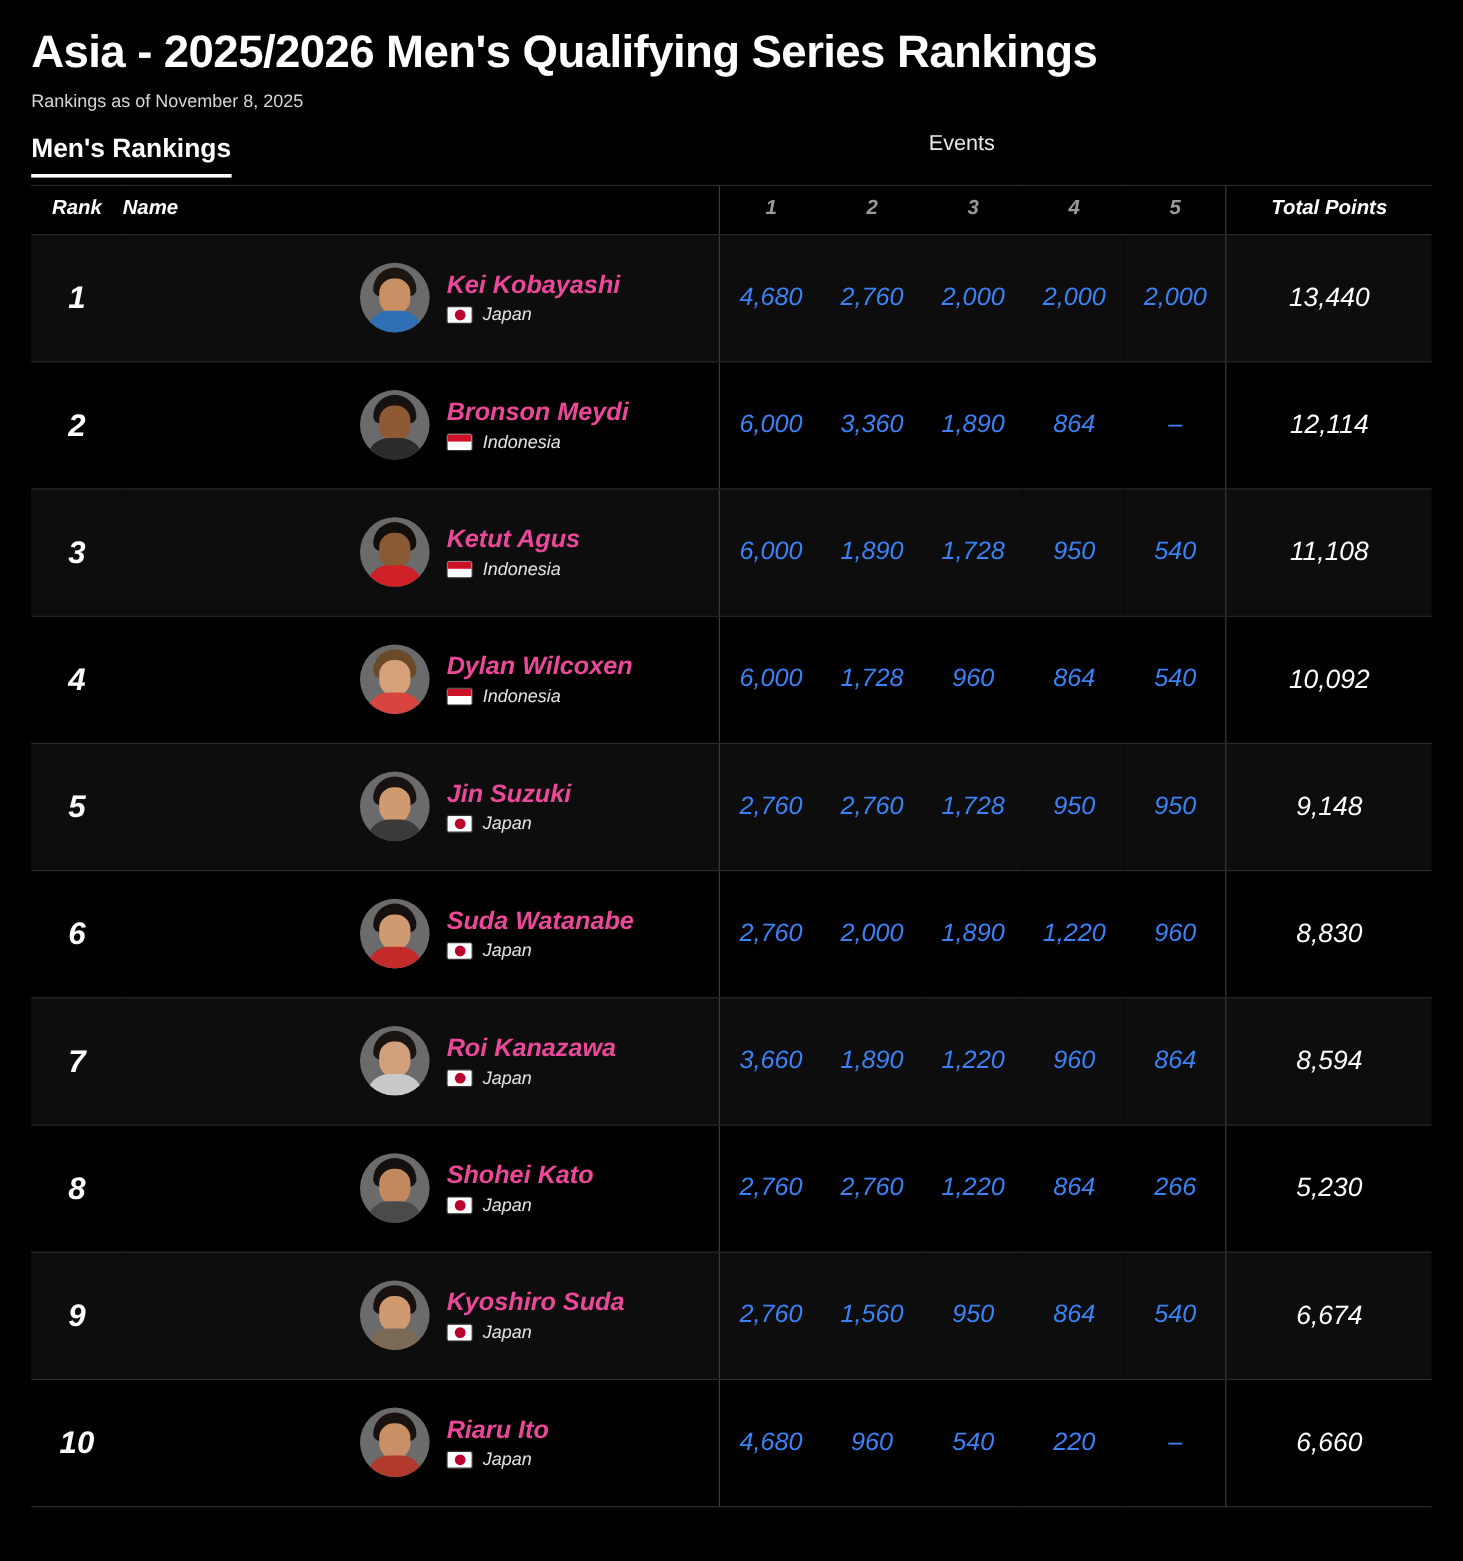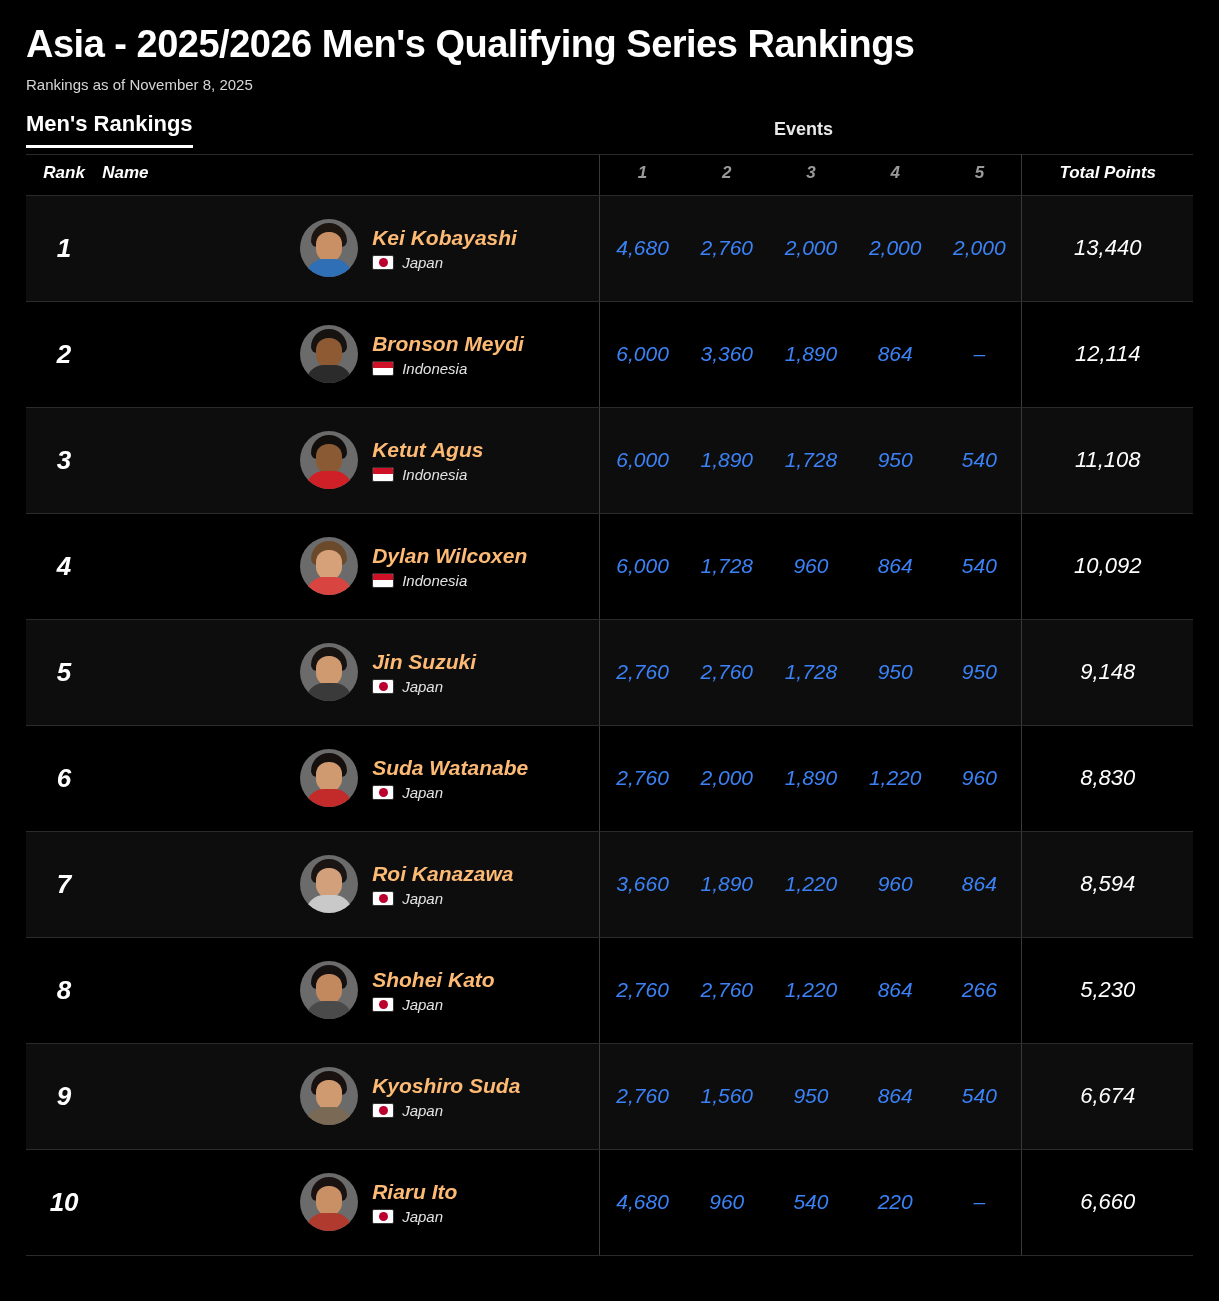--- a/index.html
+++ b/index.html
@@ -45,23 +45,23 @@
     color: #8a8a8a;
     cursor: pointer;
   }
   .tab.active {
     color: #ffffff;
     border-bottom: 3px solid #ffffff;
   }
   .events-label {
     position: absolute;
     left: 748px;
-    bottom: 8px;
+    bottom: 18px;
     font-size: 18px;
-    font-weight: bold;
+    font-weight: normal;
     color: #e8e8e8;
   }
 
   table.rankings {
     width: 1167px;
     border-collapse: collapse;
     table-layout: fixed;
     font-style: italic;
   }
   table.rankings th, table.rankings td {
@@ -132,21 +132,21 @@
   .avatar .body {
     position: absolute;
     left: 6px; bottom: 0;
     width: 46px; height: 18px;
     border-radius: 18px 18px 0 0;
   }
   .pinfo { display: flex; flex-direction: column; gap: 5px; }
   .pname {
     font-size: 21px;
     font-weight: bold;
-    color: #fdba74;
+    color: #ec4899;
     line-height: 1.1;
   }
   .pcountry {
     display: flex;
     align-items: center;
     gap: 8px;
     font-size: 15px;
     color: #e3e3e3;
   }
   .flag {

